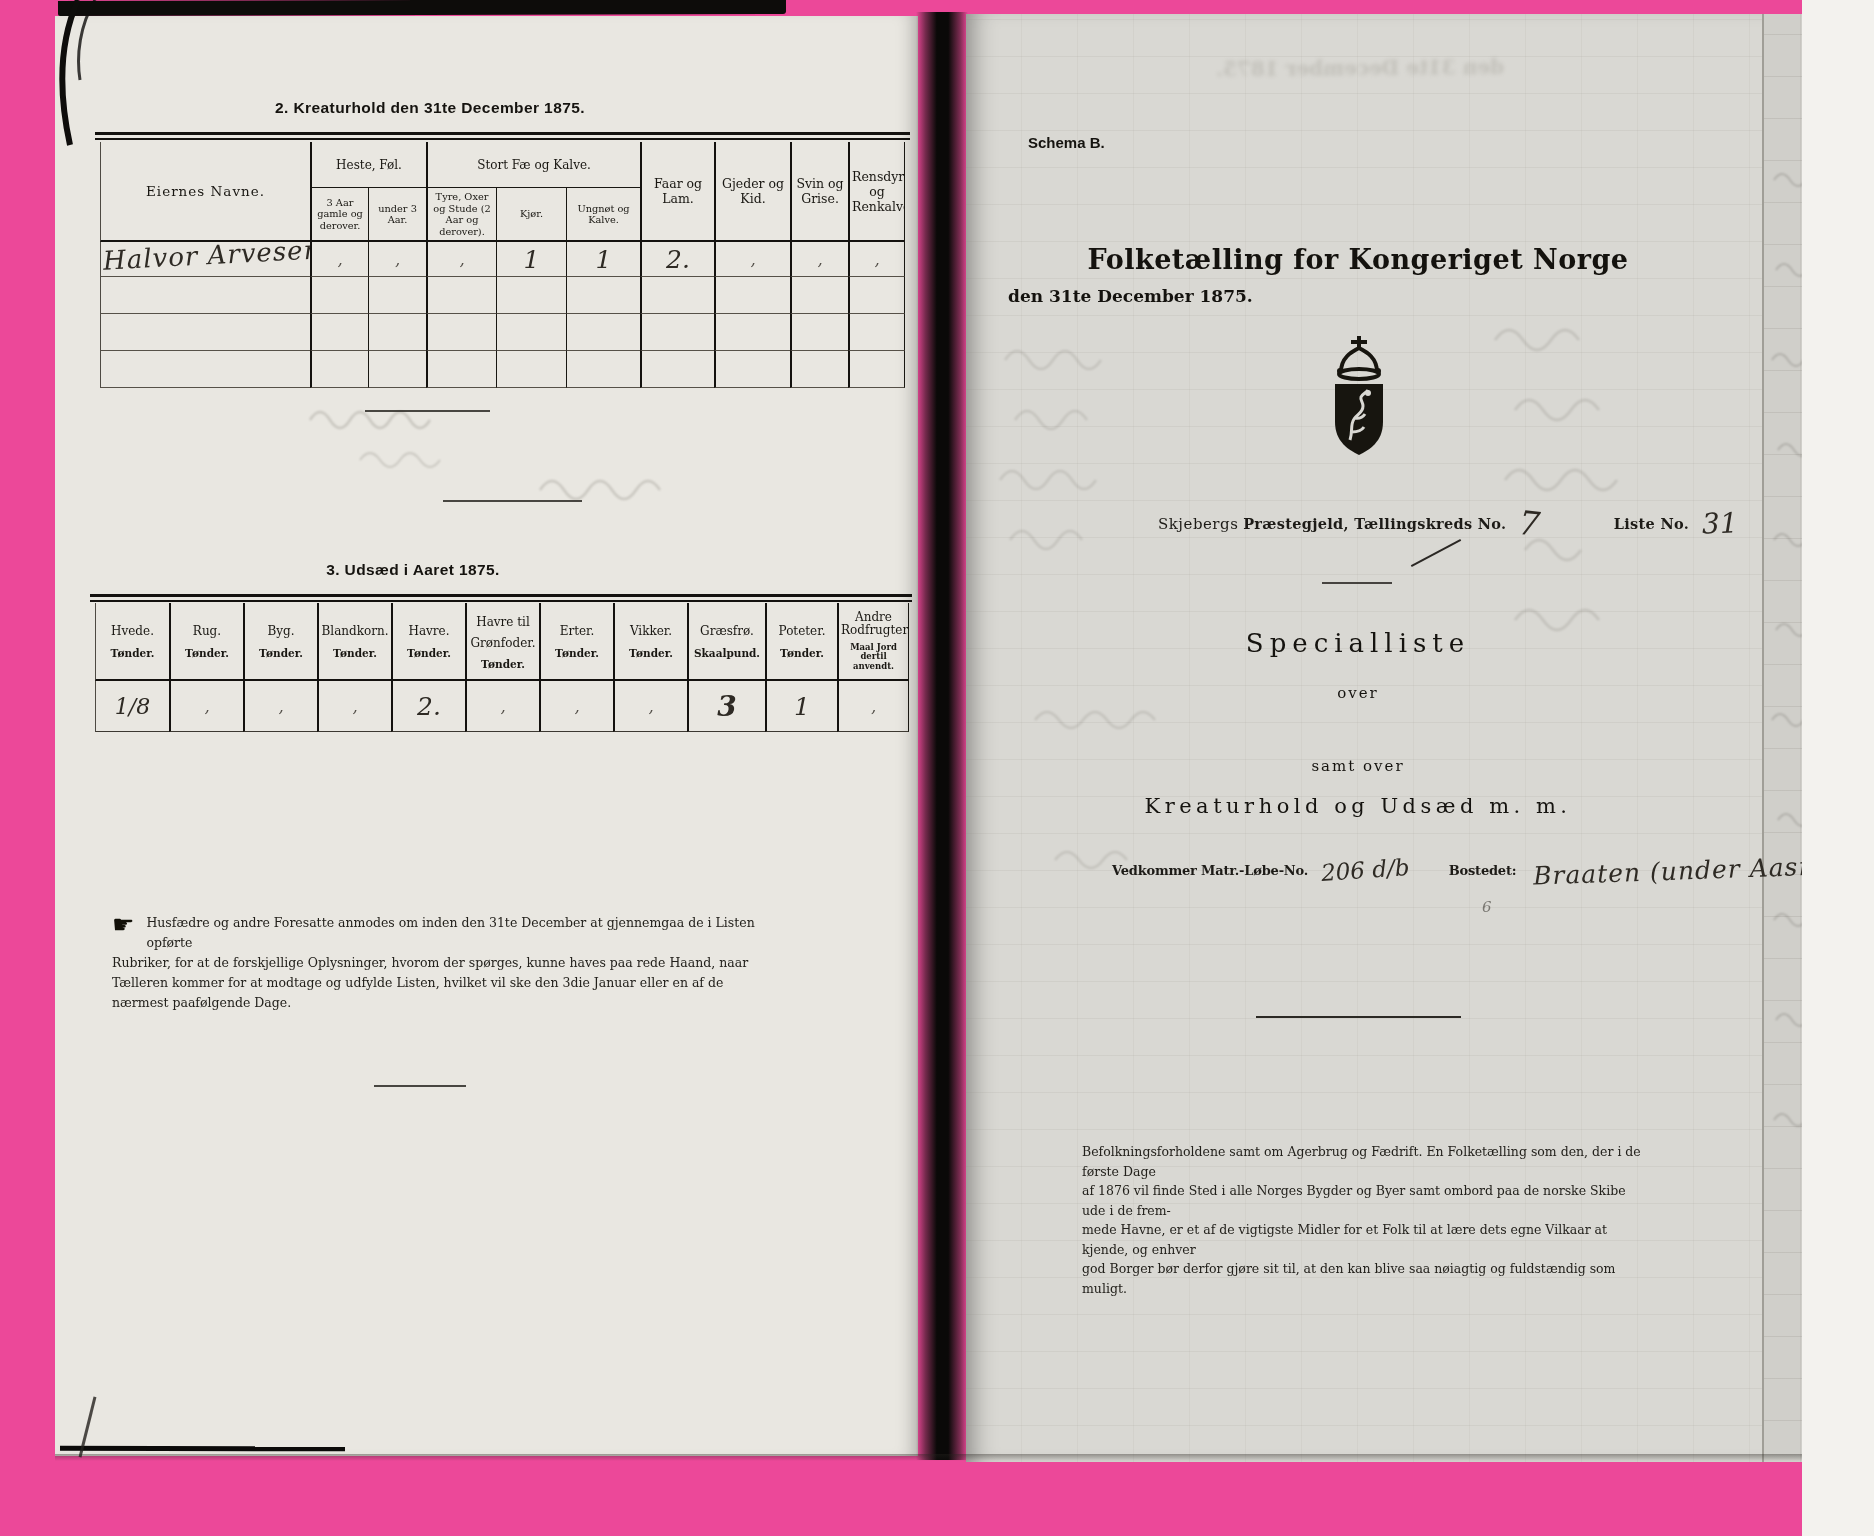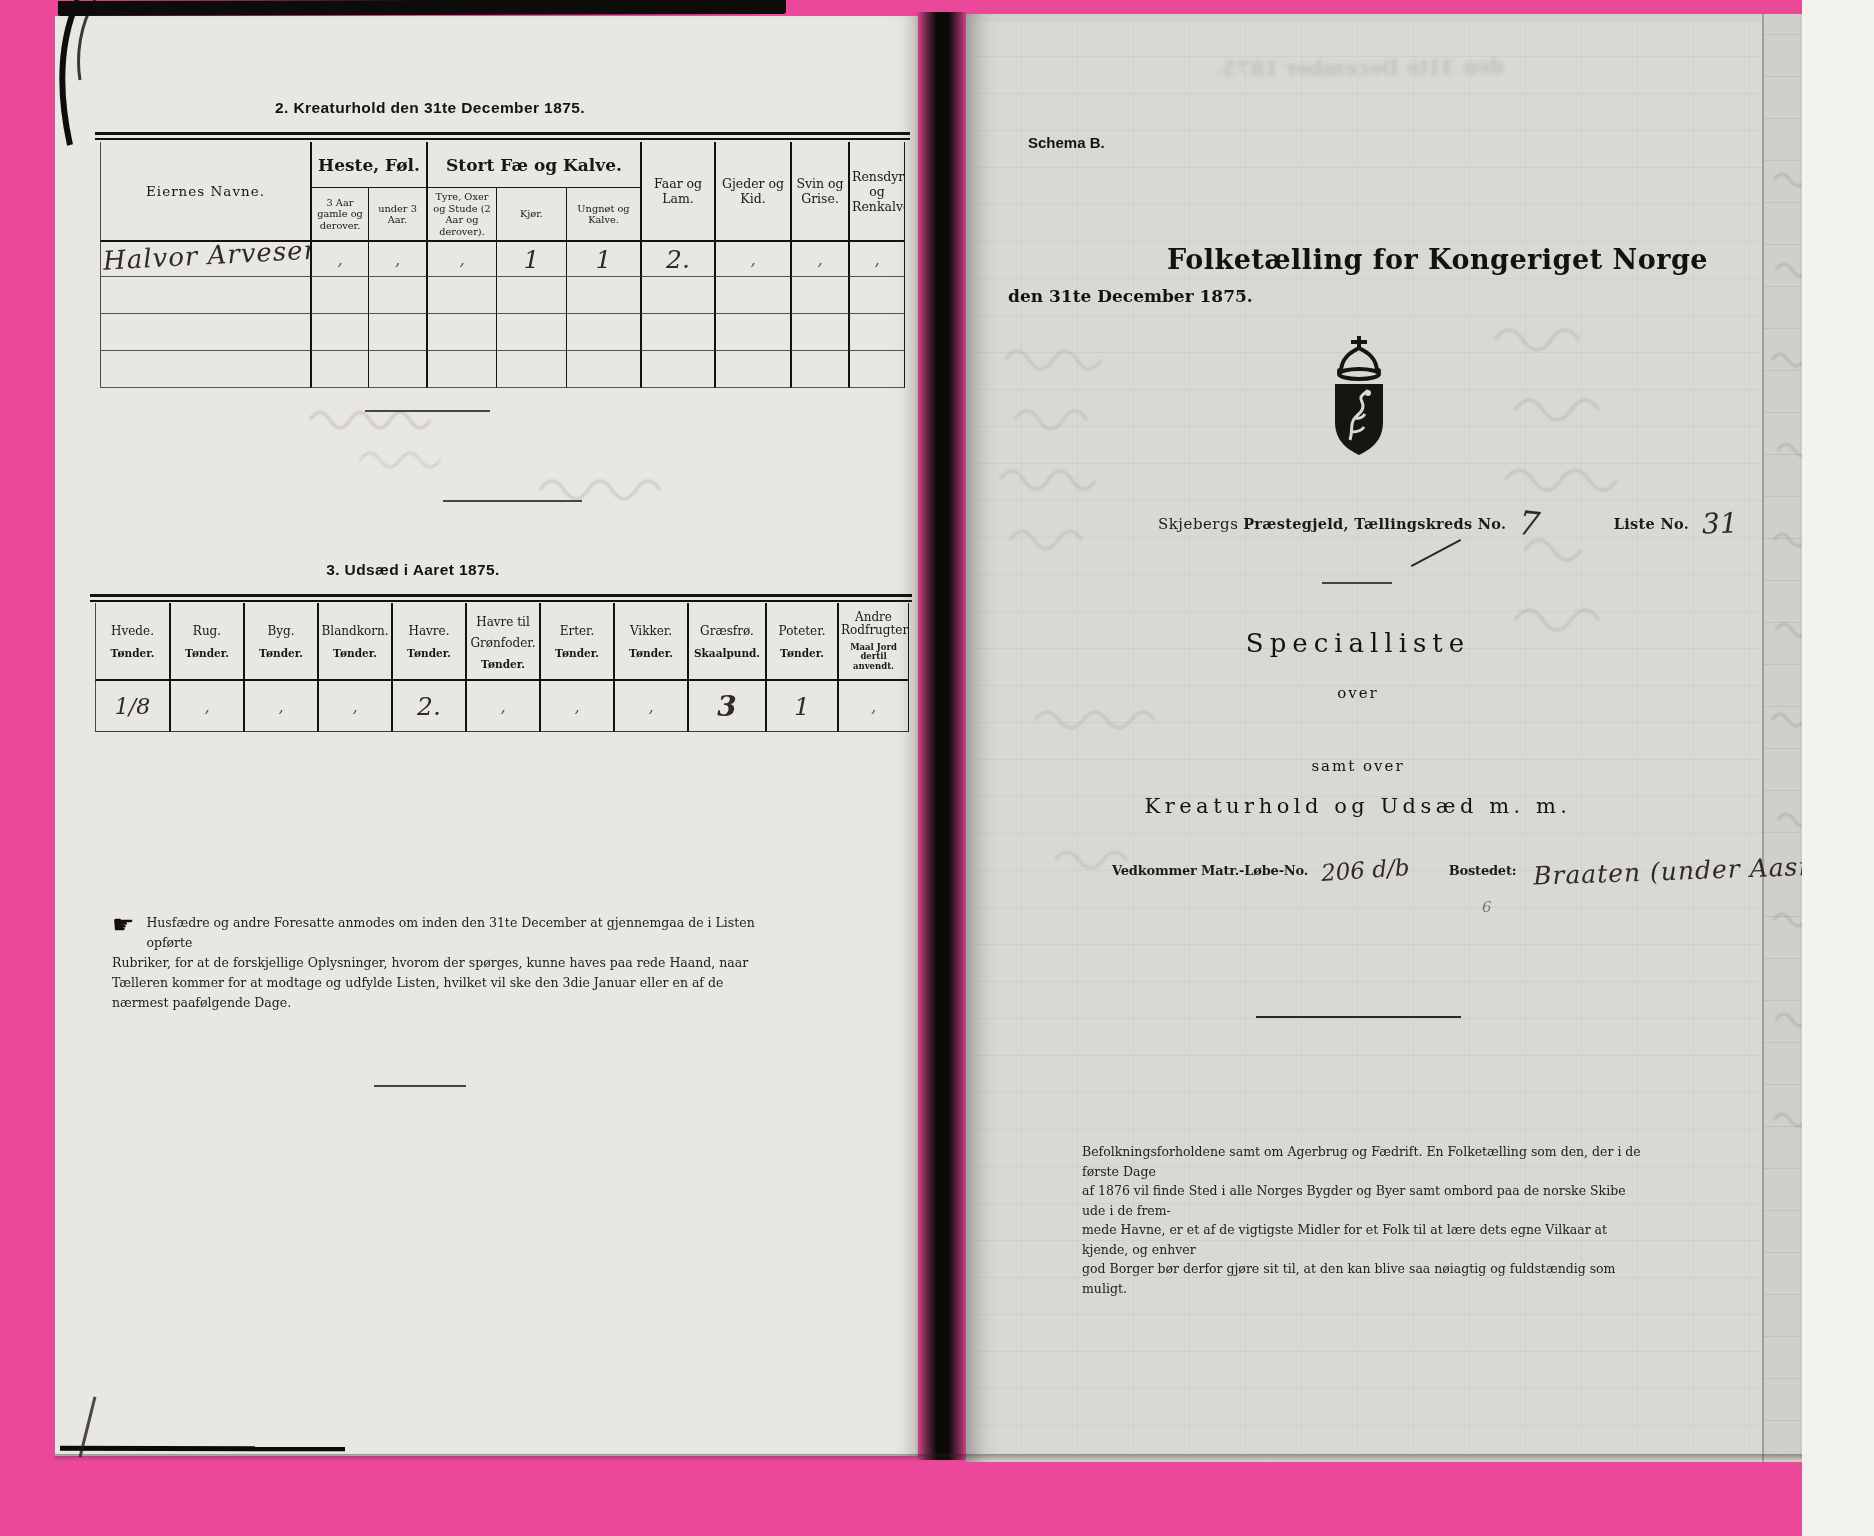--- a/index.html
+++ b/index.html
@@ -45,21 +45,21 @@
   
   .t-title{position:absolute;text-align:center;font-family:"Liberation Sans",sans-serif;
            font-weight:bold;font-size:15.5px;letter-spacing:.4px;color:#15130f;}
 
   
   table{border-collapse:separate;border-spacing:0;table-layout:fixed;position:absolute;}
   .t1{left:100px;top:142px;width:805px;}
   .t2{left:95px;top:603px;width:814px;}
   th,td{padding:0 2px;overflow:hidden;}
   .t1 th{font-weight:normal;text-align:center;vertical-align:middle;color:#191712;}
-  .t1 .grp{font-size:17px;border-bottom:1.5px solid #191712;font-weight:bold;}
+  .t1 .grp{font-size:12px;border-bottom:1.5px solid #191712;}
   .t1 .sub{font-size:9.8px;line-height:11.5px;}
   .t1 .wide{font-size:12.5px;line-height:15px;}
   .t1 .ownerh{font-size:13.5px;letter-spacing:1px;}
   .bl1{border-left:1px solid #191712;}
   .bl2{border-left:2.5px solid #14120f;}
   .bre{border-right:1.5px solid #191712;}
   .ble{border-left:1px solid #4e4a43;}
   .t1 thead .hb{border-bottom:2.5px solid #14120f;}
   .t1 tbody td{border-bottom:1.2px solid #565148;height:36px;vertical-align:middle;text-align:center;}
   .t1 tbody tr.r1 td{height:34px;}
@@ -79,21 +79,21 @@
   .ditto{font-size:16px;opacity:.8;}
 
   
   .footnote{position:absolute;left:112px;top:913px;width:690px;}
   .manicule{float:left;font-family:"DejaVu Sans",sans-serif;font-size:25px;line-height:24px;margin-right:12px;color:#121008;}
   .fn-line{font-size:12.5px;line-height:20px;color:#23211c;}
 
   
   .schema{position:absolute;left:1028px;top:134px;font-weight:bold;
           font-family:"Liberation Sans",sans-serif;font-size:15px;color:#15130f;}
-  .big-title{position:absolute;left:1008px;top:244px;width:700px;text-align:right;
+  .big-title{position:absolute;left:1008px;top:244px;width:700px;text-align:center;
              font-weight:bold;font-size:27px;letter-spacing:.5px;color:#14120e;}
   .sub-title{position:absolute;left:1008px;top:286px;width:700px;text-align:left;
              font-weight:bold;font-size:17px;color:#14120e;}
   .coa{position:absolute;left:1320px;top:336px;}
   .parish{position:absolute;left:1158px;top:504px;white-space:nowrap;font-size:15px;}
   .parish .pfx{letter-spacing:.5px;}
   .parish .bld{font-weight:bold;font-size:14.5px;letter-spacing:.3px;}
   .hand7{font-size:33px;margin-left:8px;display:inline-block;transform:rotate(6deg);vertical-align:-6px;}
   .liste-gap{display:inline-block;width:64px;}
   .hand31{font-size:28px;margin-left:8px;display:inline-block;transform:rotate(-2deg);vertical-align:-4px;}

